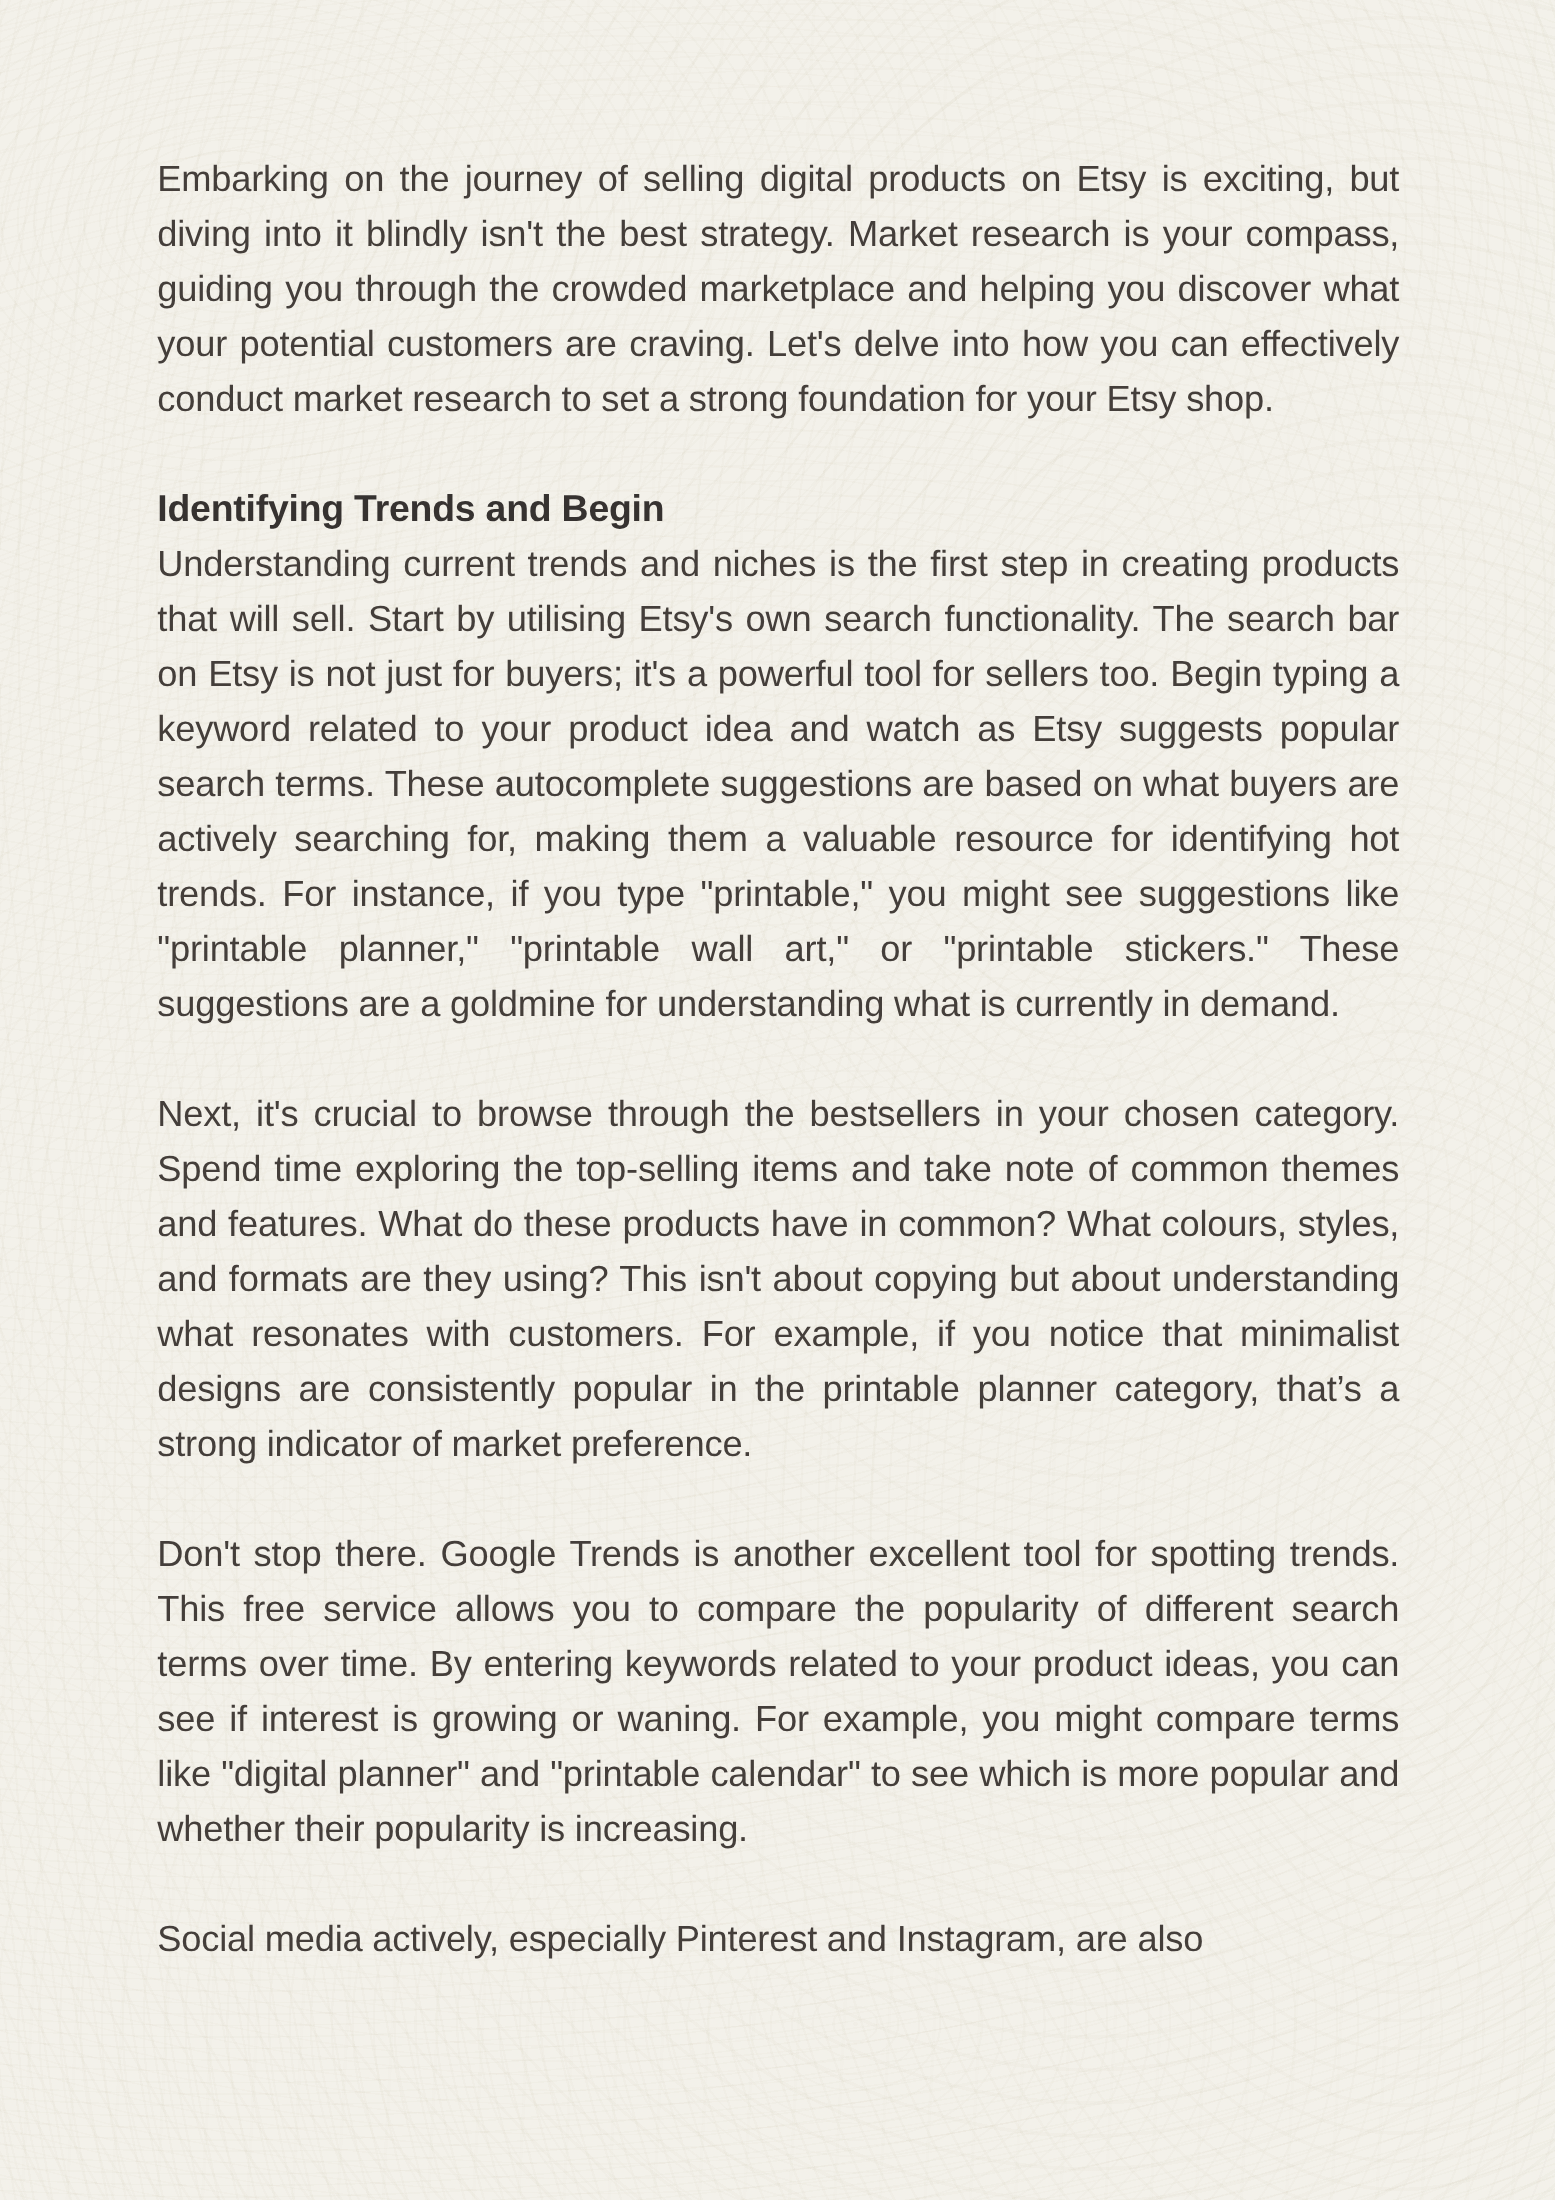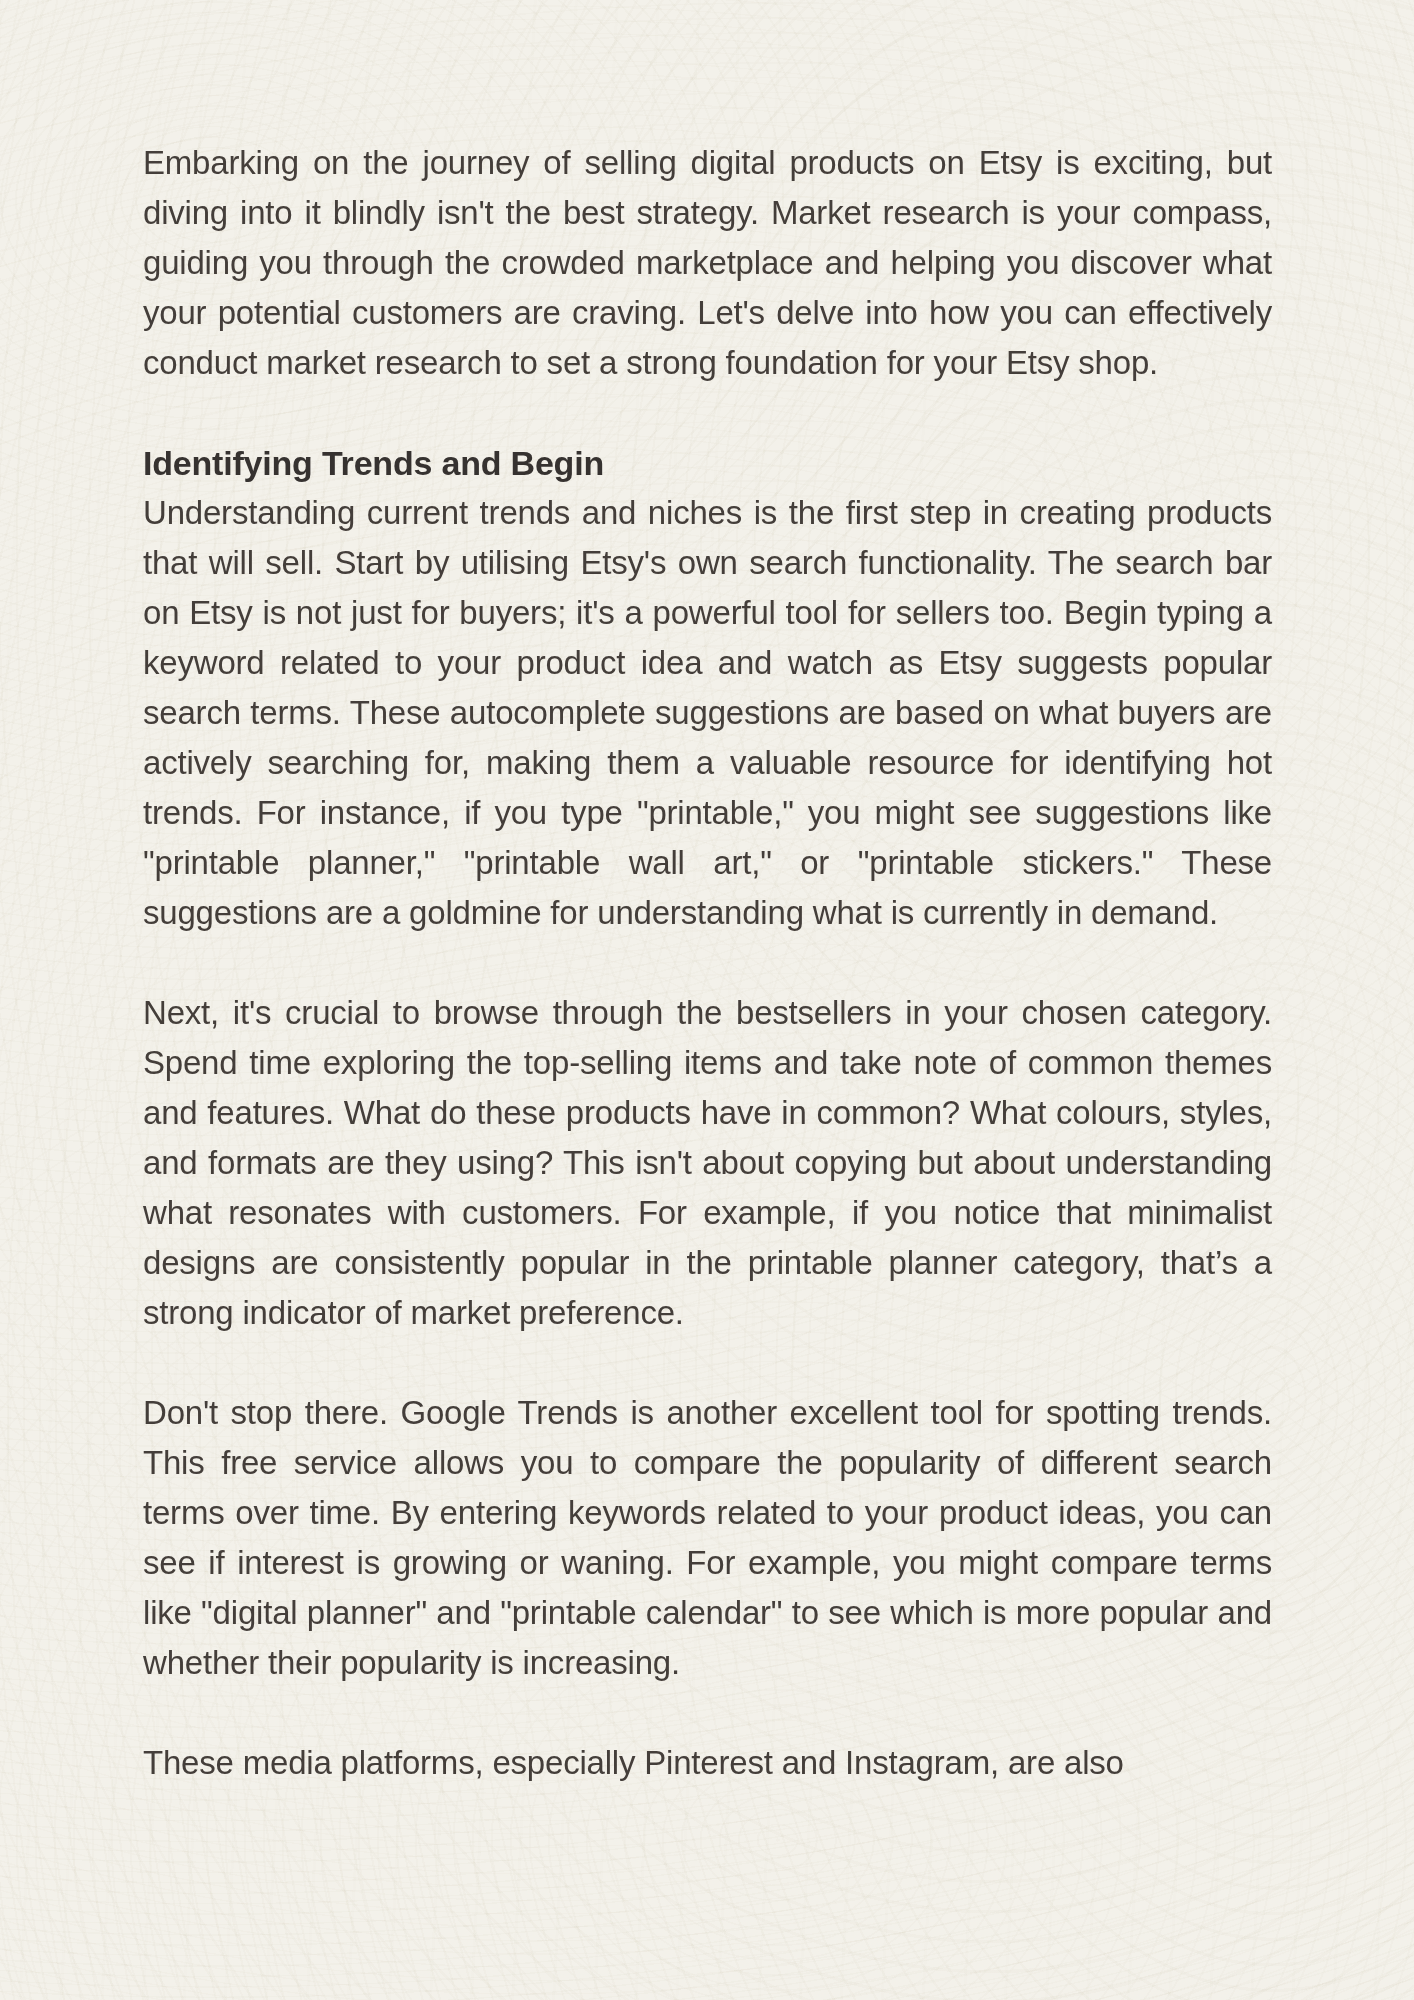--- a/index.html
+++ b/index.html
@@ -62,15 +62,15 @@
 <body>
 
 <div class="page">
   <div class="paper-texture"></div>
   <main class="content">
     <p class="body-par">Embarking on the journey of selling digital products on Etsy is exciting, but diving into it blindly isn't the best strategy. Market research is your compass, guiding you through the crowded marketplace and helping you discover what your potential customers are craving. Let's delve into how you can effectively conduct market research to set a strong foundation for your Etsy shop.</p>
     <h2 class="section-heading">Identifying Trends and Begin</h2>
     <p class="body-par">Understanding current trends and niches is the first step in creating products that will sell. Start by utilising Etsy's own search functionality. The search bar on Etsy is not just for buyers; it's a powerful tool for sellers too. Begin typing a keyword related to your product idea and watch as Etsy suggests popular search terms. These autocomplete suggestions are based on what buyers are actively searching for, making them a valuable resource for identifying hot trends. For instance, if you type "printable," you might see suggestions like "printable planner," "printable wall art," or "printable stickers." These suggestions are a goldmine for understanding what is currently in demand.</p>
     <p class="body-par">Next, it's crucial to browse through the bestsellers in your chosen category. Spend time exploring the top-selling items and take note of common themes and features. What do these products have in common? What colours, styles, and formats are they using? This isn't about copying but about understanding what resonates with customers. For example, if you notice that minimalist designs are consistently popular in the printable planner category, that’s a strong indicator of market preference.</p>
     <p class="body-par">Don't stop there. Google Trends is another excellent tool for spotting trends. This free service allows you to compare the popularity of different search terms over time. By entering keywords related to your product ideas, you can see if interest is growing or waning. For example, you might compare terms like "digital planner" and "printable calendar" to see which is more popular and whether their popularity is increasing.</p>
-    <p class="body-par">These media platforms, especially Pinterest and Instagram, are also</p>
+    <p class="body-par">Social media actively, especially Pinterest and Instagram, are also</p>
   </main>
 </div>
 
 </body></html>

